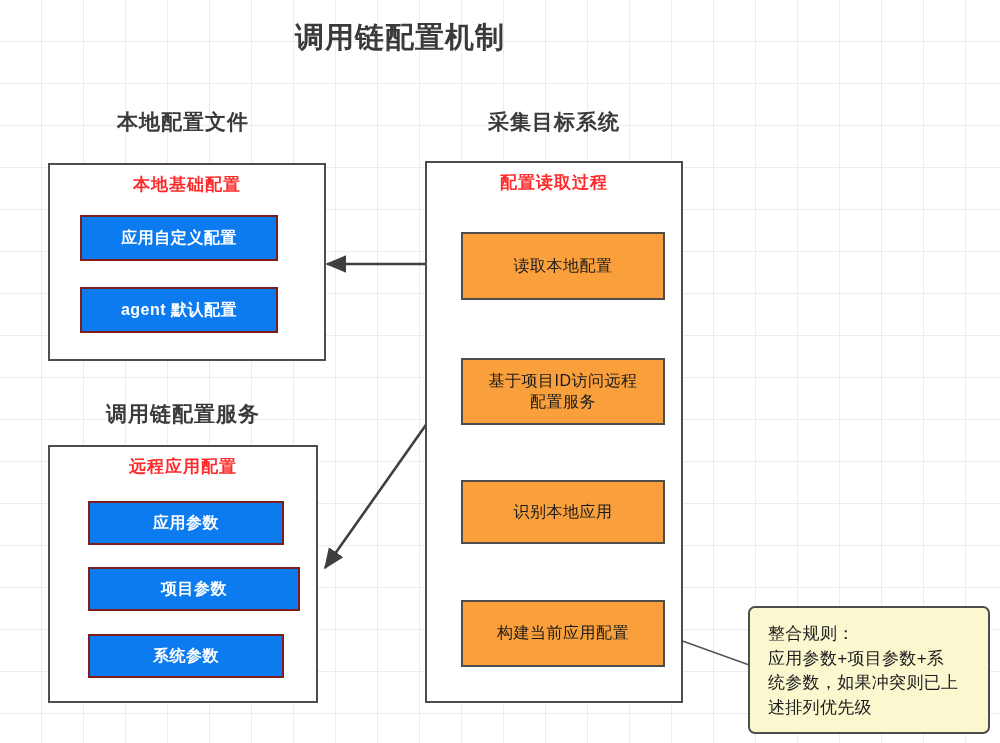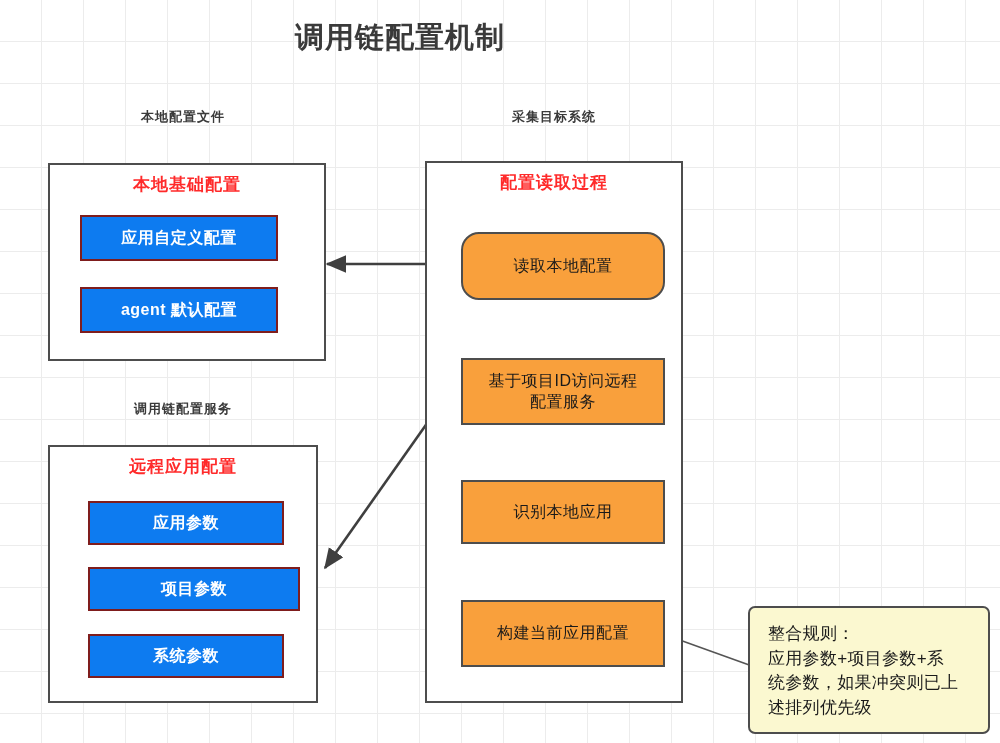--- a/index.html
+++ b/index.html
@@ -29,21 +29,21 @@
     text-align: center;
     font-size: 29px;
     font-weight: bold;
     color: #3a3a3a;
     letter-spacing: 1px;
     white-space: nowrap;
   }
 
   .group-title {
     position: absolute;
-    font-size: 13px;
+    font-size: 21px;
     font-weight: bold;
     color: #3a3a3a;
     letter-spacing: 1px;
     text-align: center;
     white-space: nowrap;
   }
 
   .container-box {
     position: absolute;
     background: #ffffff;
@@ -174,21 +174,21 @@
     <div class="node node-blue" style="left:38px; top:120px; width:212px; height:44px;">项目参数</div>
 
     <div class="node node-blue" style="left:38px; top:187px; width:196px; height:44px;">系统参数</div>
   </div>
 
   <div class="group-title" style="left:425px; top:108px; width:258px;">采集目标系统</div>
 
   <div class="container-box" style="left:425px; top:161px; width:258px; height:542px;padding-left:32px;">
     <div class="container-label">配置读取过程</div>
 
-    <div class="node node-orange" style="left:34px; top:69px; width:204px; height:68px;border-radius:18px;">读取本地配置</div>
+    <div class="node node-orange" style="left:34px; top:69px; width:204px; height:68px;">读取本地配置</div>
 
     <div class="node node-orange" style="left: 34px; top: 195px; width: 204px; height: 67px; white-space: pre-line;" style2="">基于项目ID访问远程
 配置服务</div>
 
     <div class="node node-orange" style="left:34px; top:317px; width:204px; height:64px;">识别本地应用</div>
 
     <div class="node node-orange" style="left:34px; top:437px; width:204px; height:67px;">构建当前应用配置</div>
   </div>
 
   <div class="note-box" style="left: 748px; top: 606px; width: 242px; height: 128px; white-space: pre-line;">整合规则：

